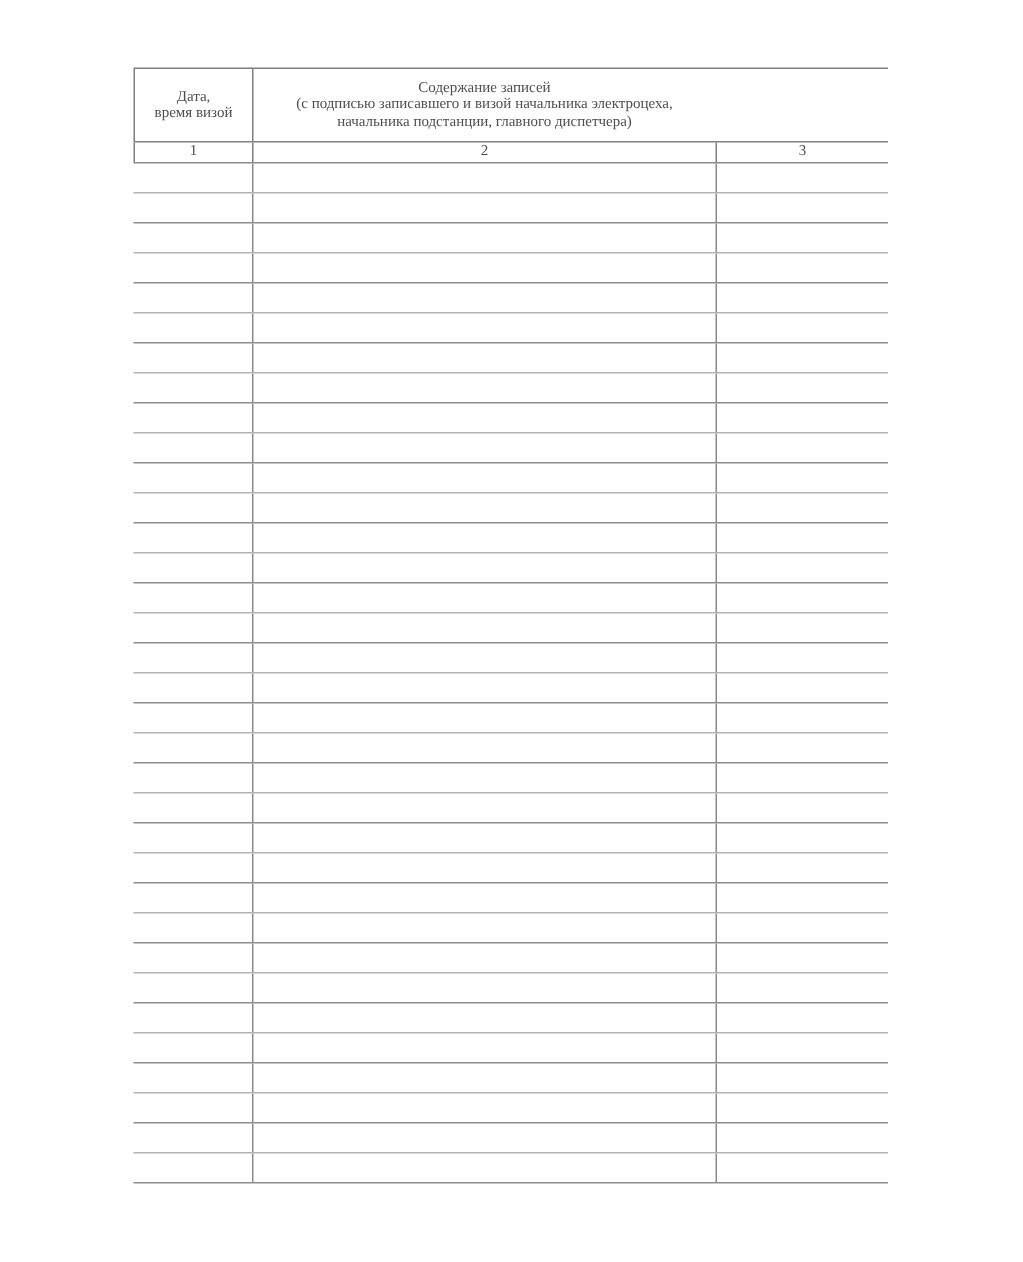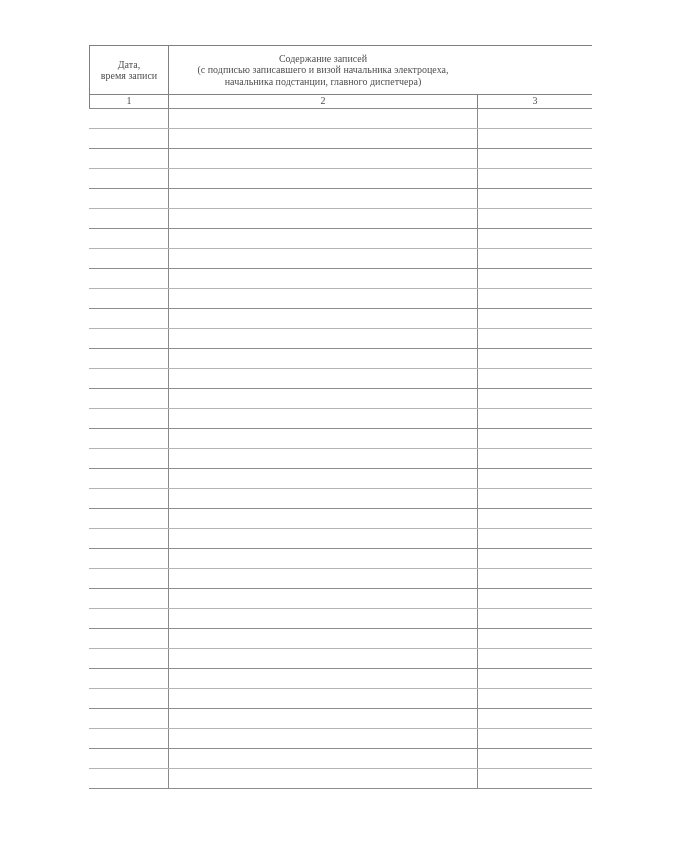--- a/index.html
+++ b/index.html
@@ -60,21 +60,21 @@
   .bcell { box-sizing: border-box; height: 100%; }
   .bcell.c1 { border-left: none; }
   .bcell.c2, .bcell.c3 { border-left: 1px solid #8a8a8a; }
 </style>
 </head>
 <body>
 
 <div class="journal-table">
   <div class="header-row">
     <div class="hcell c1">Дата,
-время записи</div>
+время визой</div>
     <div class="hcell c2">Содержание записей
 (с подписью записавшего и визой начальника электроцеха,
 начальника подстанции, главного диспетчера)</div>
   </div>
   <div class="num-row">
     <div class="ncell c1">1</div>
     <div class="ncell c2">2</div>
     <div class="ncell c3">3</div>
   </div>
   <div id="body-rows">

